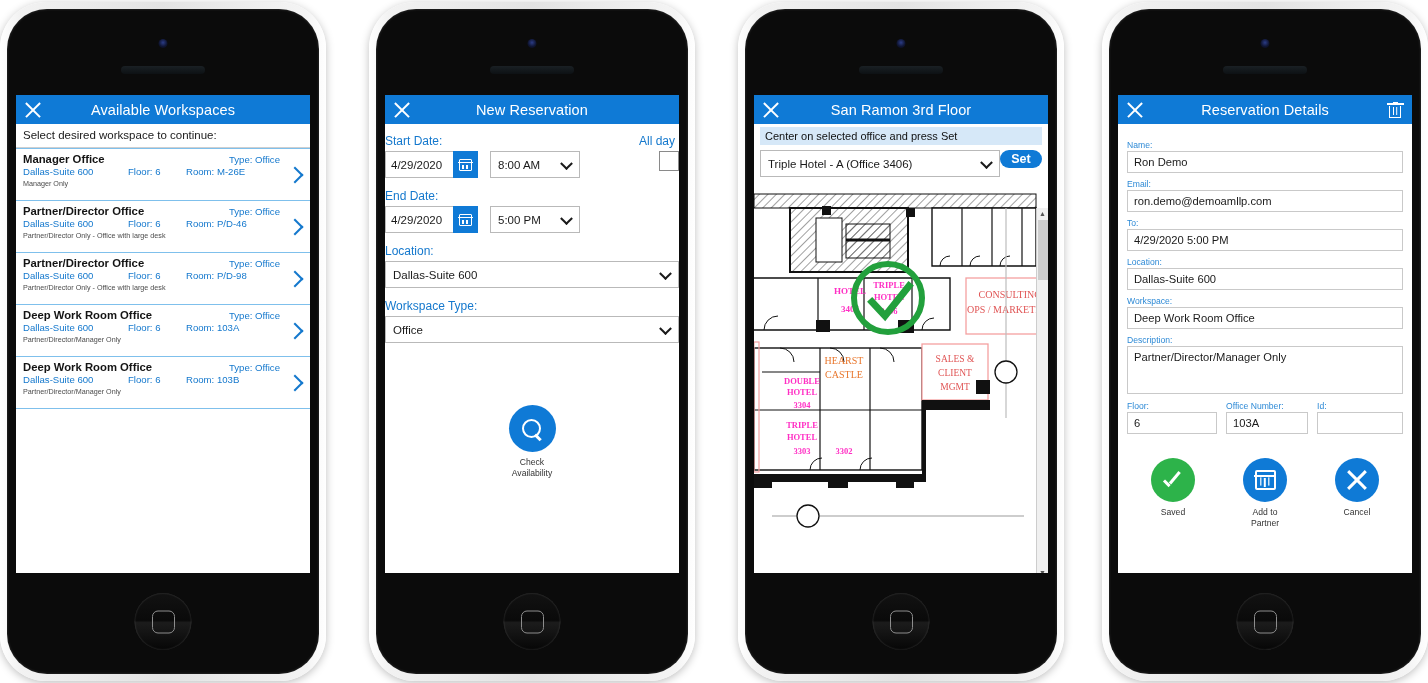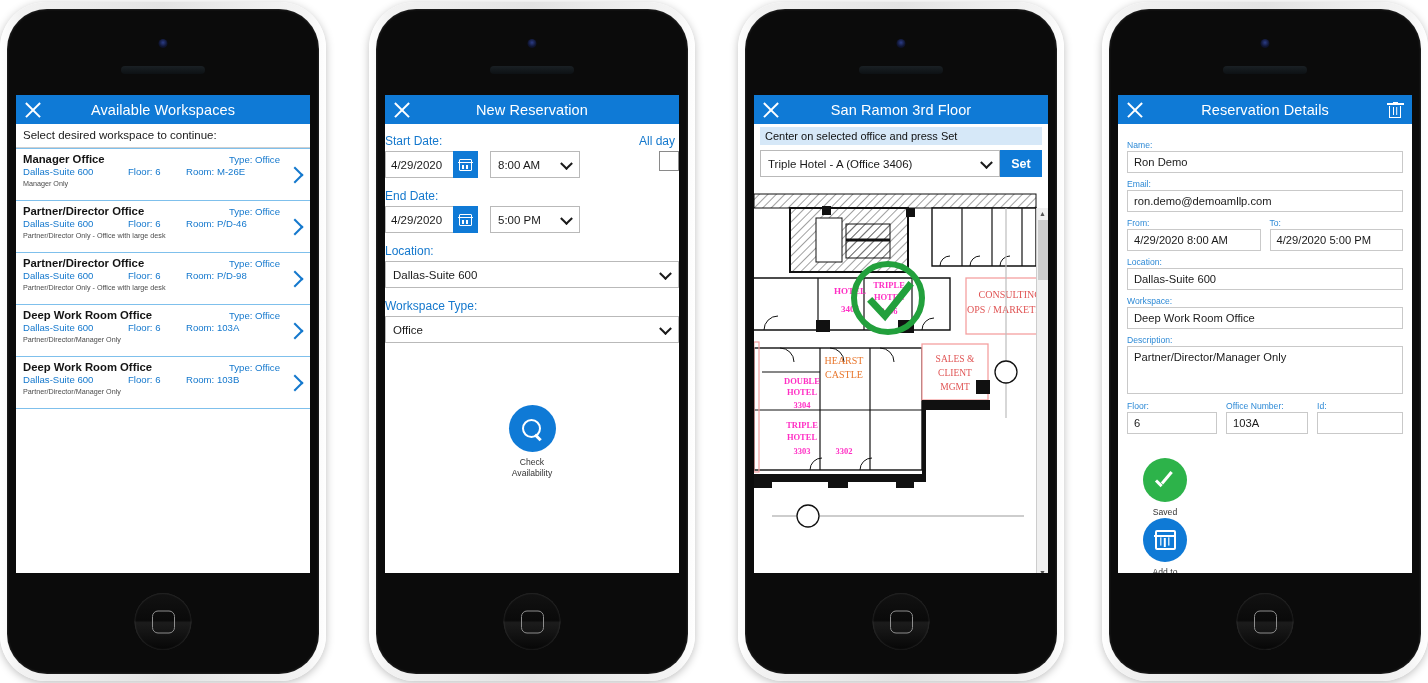--- a/index.html
+++ b/index.html
@@ -127,21 +127,21 @@
                 background:#fff; transform:rotate(45deg); }
   .btn-cap { font-size:8.6px; color:#333; margin-top:5px; line-height:1.25; }
 
   
   .map-top { padding:3px 6px 0; background:#fff; }
   .map-hint { background:#d6e8f8; font-size:11px; color:#111; padding:3px 5px; }
   .map-ctrl { display:flex; margin-top:5px; }
   .map-sel { flex:1; }
   .set-btn {
     width:42px; background:#0f7ad6; color:#fff; font-size:12.5px; font-weight:bold;
-    display:flex; align-items:center; justify-content:center; height:27px;
+    display:flex; align-items:center; justify-content:center; height:18px;border-radius:12px;
   }
   .map-canvas { position:relative; margin-top:5px; height:auto; }
   .scrollbar {
     position:absolute; top:26px; right:0; width:12px; bottom:0;
     background:#f0f0f0; border-left:1px solid #cdcdcd;
     display:flex; flex-direction:column; justify-content:space-between; align-items:center;
   }
   .sb-arrow { font-size:7px; color:#555; line-height:1; padding:2px 0; }
   .sb-thumb { position:absolute; top:12px; width:10px; height:60px; background:#cdcdcd; }
 
@@ -154,21 +154,21 @@
     font-size:11.2px; color:#1a1a1a; margin-bottom:6px;
   }
   .dgrid2 { display:flex; gap:9px; }
   .dgrid2 > div { flex:1; }
   .dtext {
     border:1.4px solid #c9c9c9; background:#fff; height:48px;
     padding:4px 0 0 6px; font-size:11.2px; color:#1a1a1a; margin-bottom:7px;
   }
   .dgrid3 { display:flex; gap:9px; }
   .dgrid3 .c1{ width:90px; } .dgrid3 .c2{ width:82px; } .dgrid3 .c3{ flex:1; }
-  .actions { display:flex; justify-content:space-around; margin-top:18px;flex-direction:column; }
+  .actions { display:flex; justify-content:space-around; margin-top:18px; }
   .act { text-align:center; width:76px; }
   .act .circ-btn { width:44px; height:44px; }
   .green { background:#2db34a !important; }
   .chk-g { position:relative; width:22px; height:22px; }
   .chk-g::before{ content:""; position:absolute; left:2px; top:10px; width:8px; height:3px;
                   background:#fff; transform:rotate(45deg); transform-origin:left center; }
   .chk-g::after { content:""; position:absolute; left:7.5px; top:13px; width:15px; height:3px;
                   background:#fff; transform:rotate(-50deg); transform-origin:left center; }
   .cal-big { width:21px; height:20px; border:2.2px solid #fff; border-radius:2px; position:relative; }
   .cal-big::before{ content:""; position:absolute; left:-2.2px; right:-2.2px; top:3px; height:2.2px; background:#fff; }
@@ -508,24 +508,20 @@
 
         <div class="det">
           <div class="dlabel">Name:</div>
           <div class="dfield">Ron Demo</div>
 
           <div class="dlabel">Email:</div>
           <div class="dfield">ron.demo@demoamllp.com</div>
 
           <div class="dgrid2">
             <div>
-              <div class="dlabel">From:</div>
-              <div class="dfield">4/29/2020 8:00 AM</div>
-            </div>
-            <div>
               <div class="dlabel">To:</div>
               <div class="dfield">4/29/2020 5:00 PM</div>
             </div>
           </div>
 
           <div class="dlabel">Location:</div>
           <div class="dfield">Dallas-Suite 600</div>
 
           <div class="dlabel">Workspace:</div>
           <div class="dfield">Deep Work Room Office</div>

